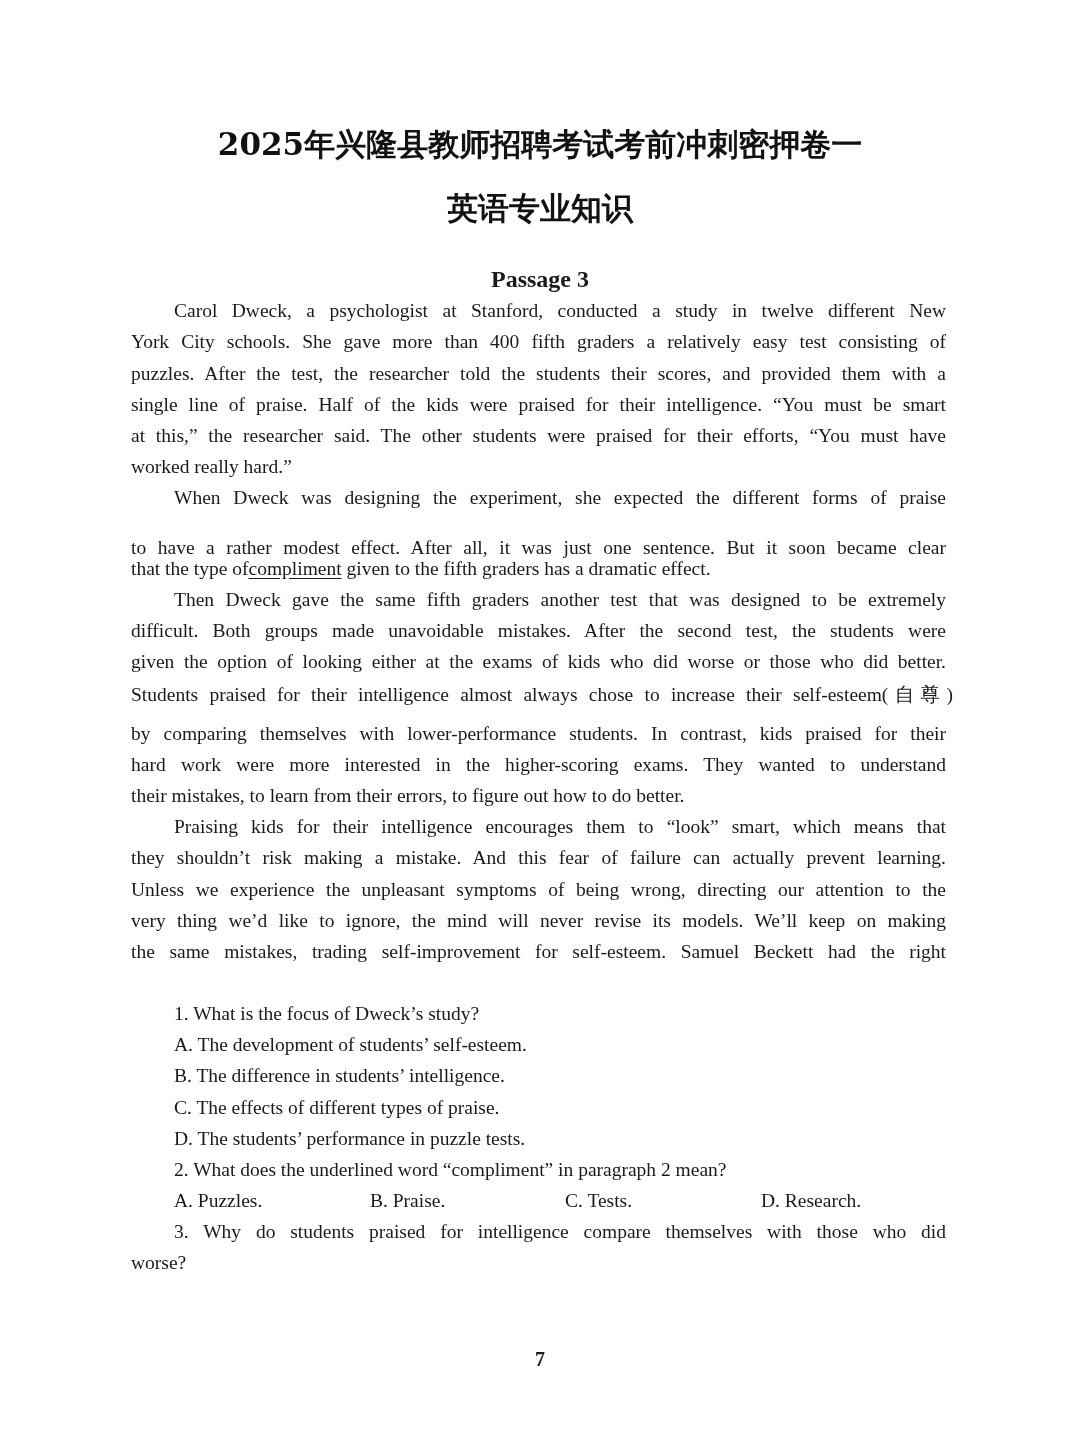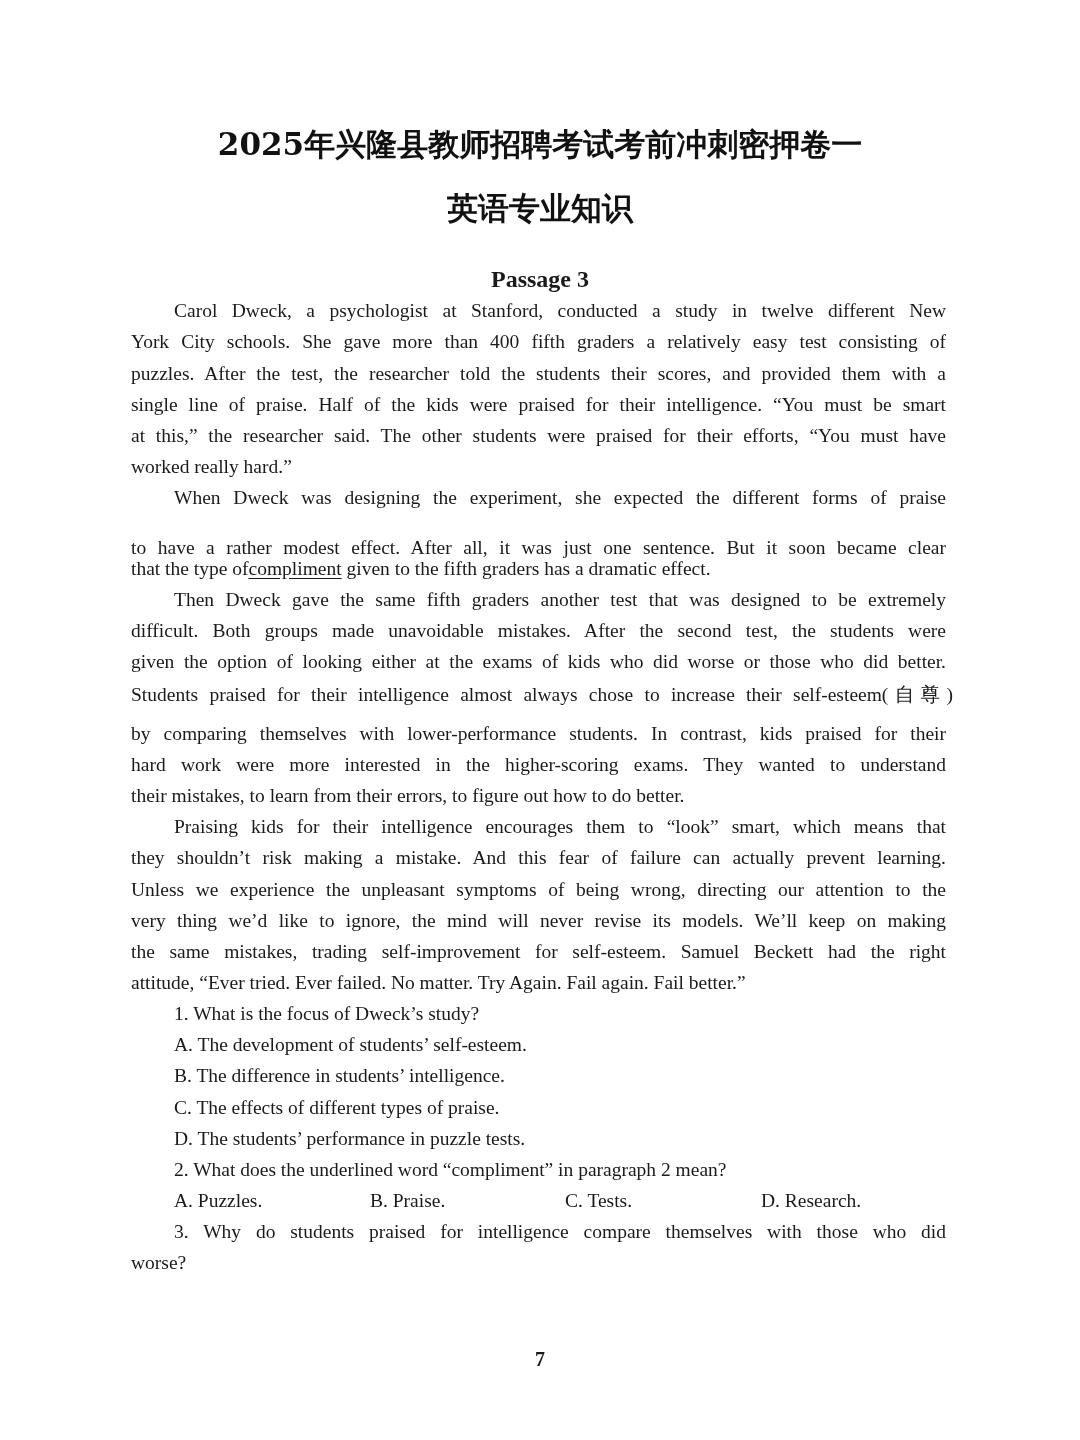--- a/index.html
+++ b/index.html
@@ -105,21 +105,20 @@
   <div class="line" style="top:721px">by comparing themselves with lower-performance students. In contrast, kids praised for their</div>
   <div class="line" style="top:682px; width:822px;">Students praised for their intelligence almost always chose to increase their self-esteem(自尊)</div>
   <div class="line" style="top:752px">hard work were more interested in the higher-scoring exams. They wanted to understand</div>
   <div class="line last" style="top:783px">their mistakes, to learn from their errors, to figure out how to do better.</div>
 
   <div class="line indent" style="top:814px">Praising kids for their intelligence encourages them to “look” smart, which means that</div>
   <div class="line" style="top:845px">they shouldn’t risk making a mistake. And this fear of failure can actually prevent learning.</div>
   <div class="line" style="top:877px">Unless we experience the unpleasant symptoms of being wrong, directing our attention to the</div>
   <div class="line" style="top:908px">very thing we’d like to ignore, the mind will never revise its models. We’ll keep on making</div>
   <div class="line" style="top:939px">the same mistakes, trading self-improvement for self-esteem. Samuel Beckett had the right</div>
-  <div class="line last" style="top:970px">attitude, “Ever tried. Ever failed. No matter. Try Again. Fail again. Fail better.”</div>
 
   <div class="line indent last" style="top:1001px">1. What is the focus of Dweck’s study?</div>
   <div class="line indent last" style="top:1032px">A. The development of students’ self-esteem.</div>
   <div class="line indent last" style="top:1063px">B. The difference in students’ intelligence.</div>
   <div class="line indent last" style="top:1095px">C. The effects of different types of praise.</div>
   <div class="line indent last" style="top:1126px">D. The students’ performance in puzzle tests.</div>
 
   <div class="line indent last" style="top:1157px">2. What does the underlined word “compliment” in paragraph 2 mean?</div>
   <div class="opt-row" style="top:1188px">
     <span style="left:0px">A. Puzzles.</span>

